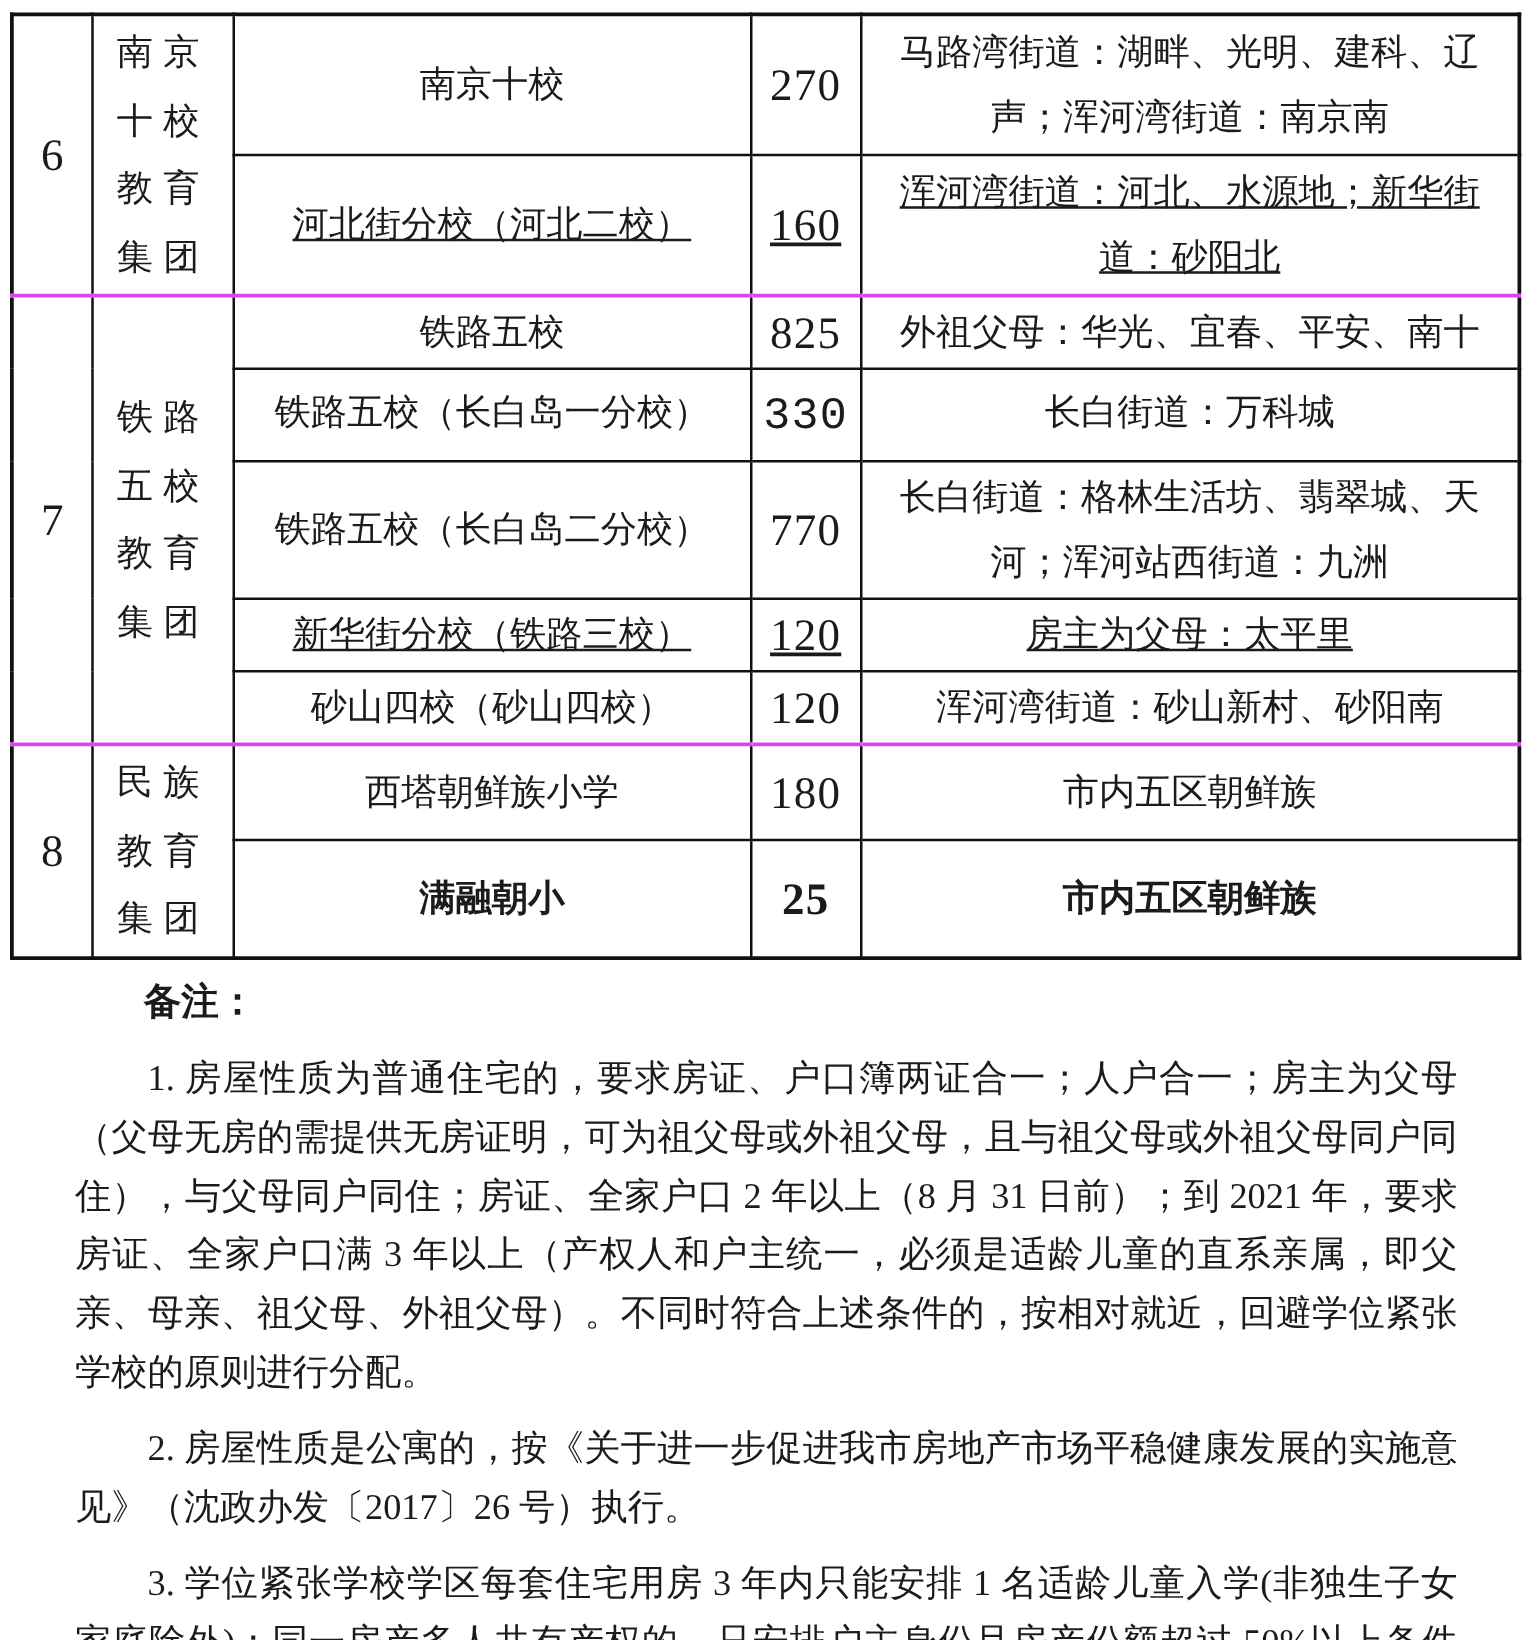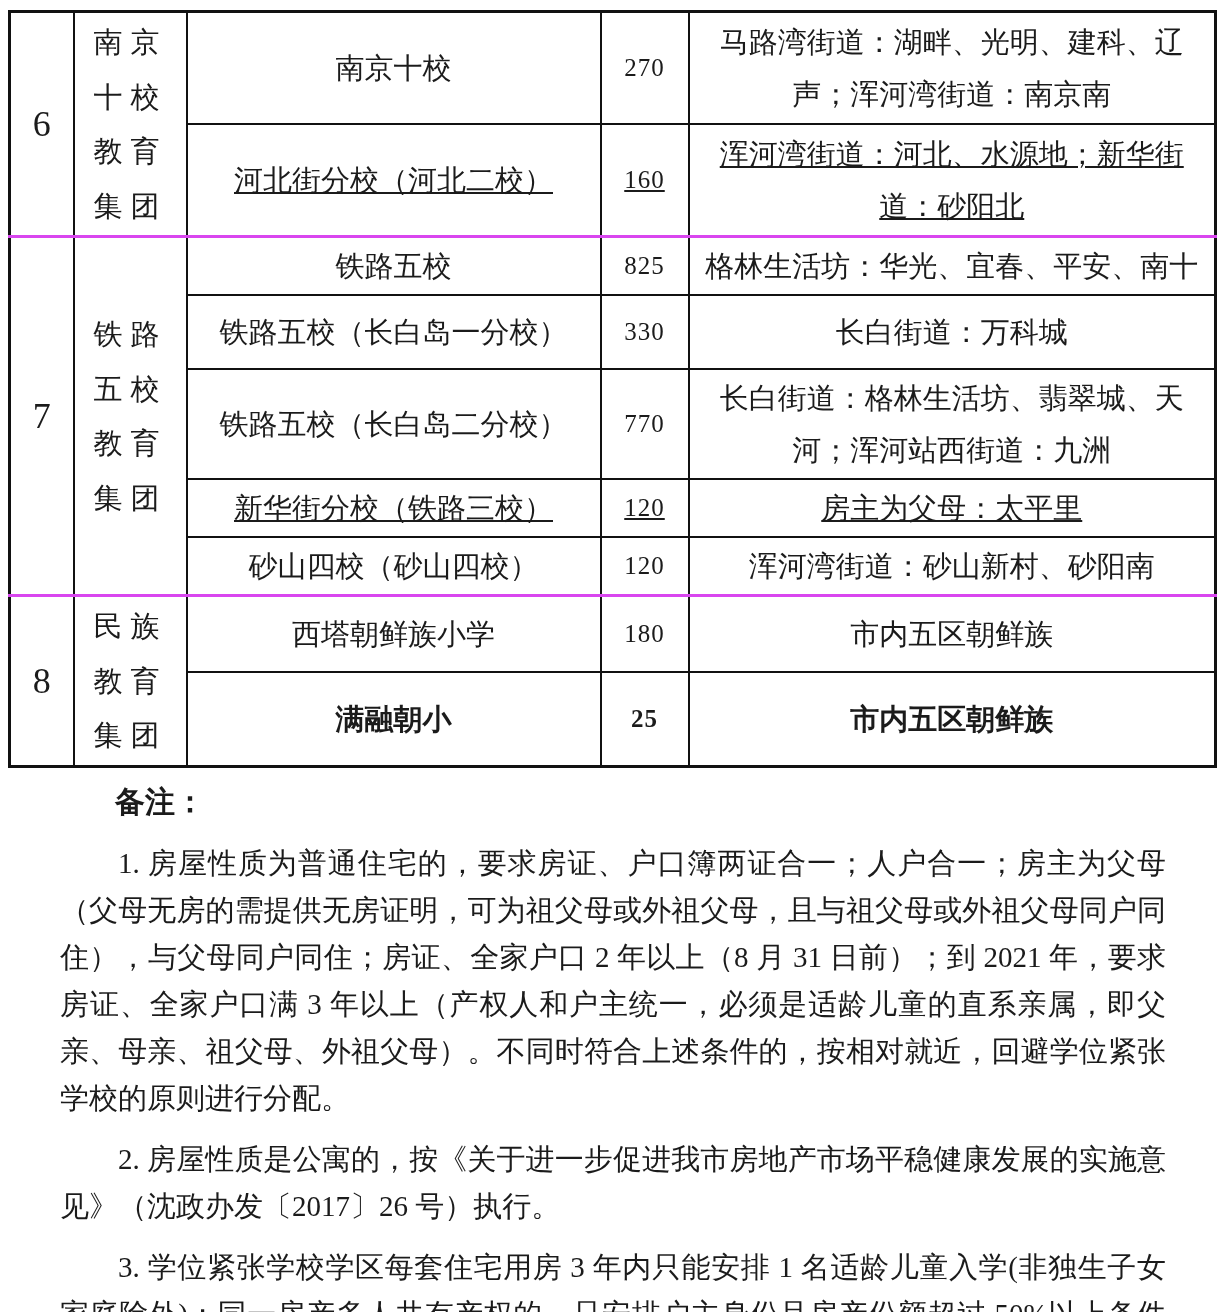--- a/index.html
+++ b/index.html
@@ -25,41 +25,41 @@
     border: 2px solid #111111;
     vertical-align: middle;
     text-align: center;
     padding: 2px 4px;
     overflow: hidden;
   }
   table.district-table { border: 3px solid #111111; }
   tr.group-start td { border-top: 3px solid #d946ef; }
 
   td.c-idx   { font-size: 36px; }
-  td.c-quota { font-size: 25px; letter-spacing: 1px; }
+  td.c-quota { font-size: 36px; letter-spacing: 1px; }
   td.c-streets {
     text-align: left;
     padding: 4px 12px 4px 14px;
     line-height: 52px;
   }
   td.c-school { line-height: 40px; }
   .grp {
     display: inline-block;
     width: 2.6em;
     letter-spacing: 0.28em;
     line-height: 1.88;
     text-align: right;
     white-space: normal;
     word-break: break-all;
   }
 
   tr.r1 { height: 92px; }
   tr.r2 { height: 90px; text-decoration: underline; }
   tr.r3 { height: 58px; }
-  tr.r4 { height: 74px; }
+  tr.r4 { height: 74px; font-family: Liberation Mono, monospace; }
   tr.r5 { height: 85px; }
   tr.r6 { height: 42px; text-decoration: underline; }
   tr.r7 { height: 44px; }
   tr.r8 { height: 54px; }
   tr.r9 { height: 72px; font-weight: bold; }
 
   
   .notes {
     margin: 14px 56px 0 60px;
   }
@@ -106,21 +106,21 @@
         <td class="c-school">河北街分校（河北二校）</td>
         <td class="c-quota">160</td>
         <td class="c-streets">浑河湾街道：河北、水源地；新华街道：砂阳北</td>
       </tr>
 
       <tr class="r3 group-start">
         <td class="c-idx" rowspan="5"><span>7</span></td>
         <td class="c-grp" rowspan="5"><span class="grp">铁路五校教育集团</span></td>
         <td class="c-school">铁路五校</td>
         <td class="c-quota">825</td>
-        <td class="c-streets">格林生活坊：华光、宜春、平安、南十</td>
+        <td class="c-streets">外祖父母：华光、宜春、平安、南十</td>
       </tr>
       <tr class="r4">
         <td class="c-school">铁路五校（长白岛一分校）</td>
         <td class="c-quota">330</td>
         <td class="c-streets">长白街道：万科城</td>
       </tr>
       <tr class="r5">
         <td class="c-school">铁路五校（长白岛二分校）</td>
         <td class="c-quota">770</td>
         <td class="c-streets">长白街道：格林生活坊、翡翠城、天河；浑河站西街道：九洲</td>

